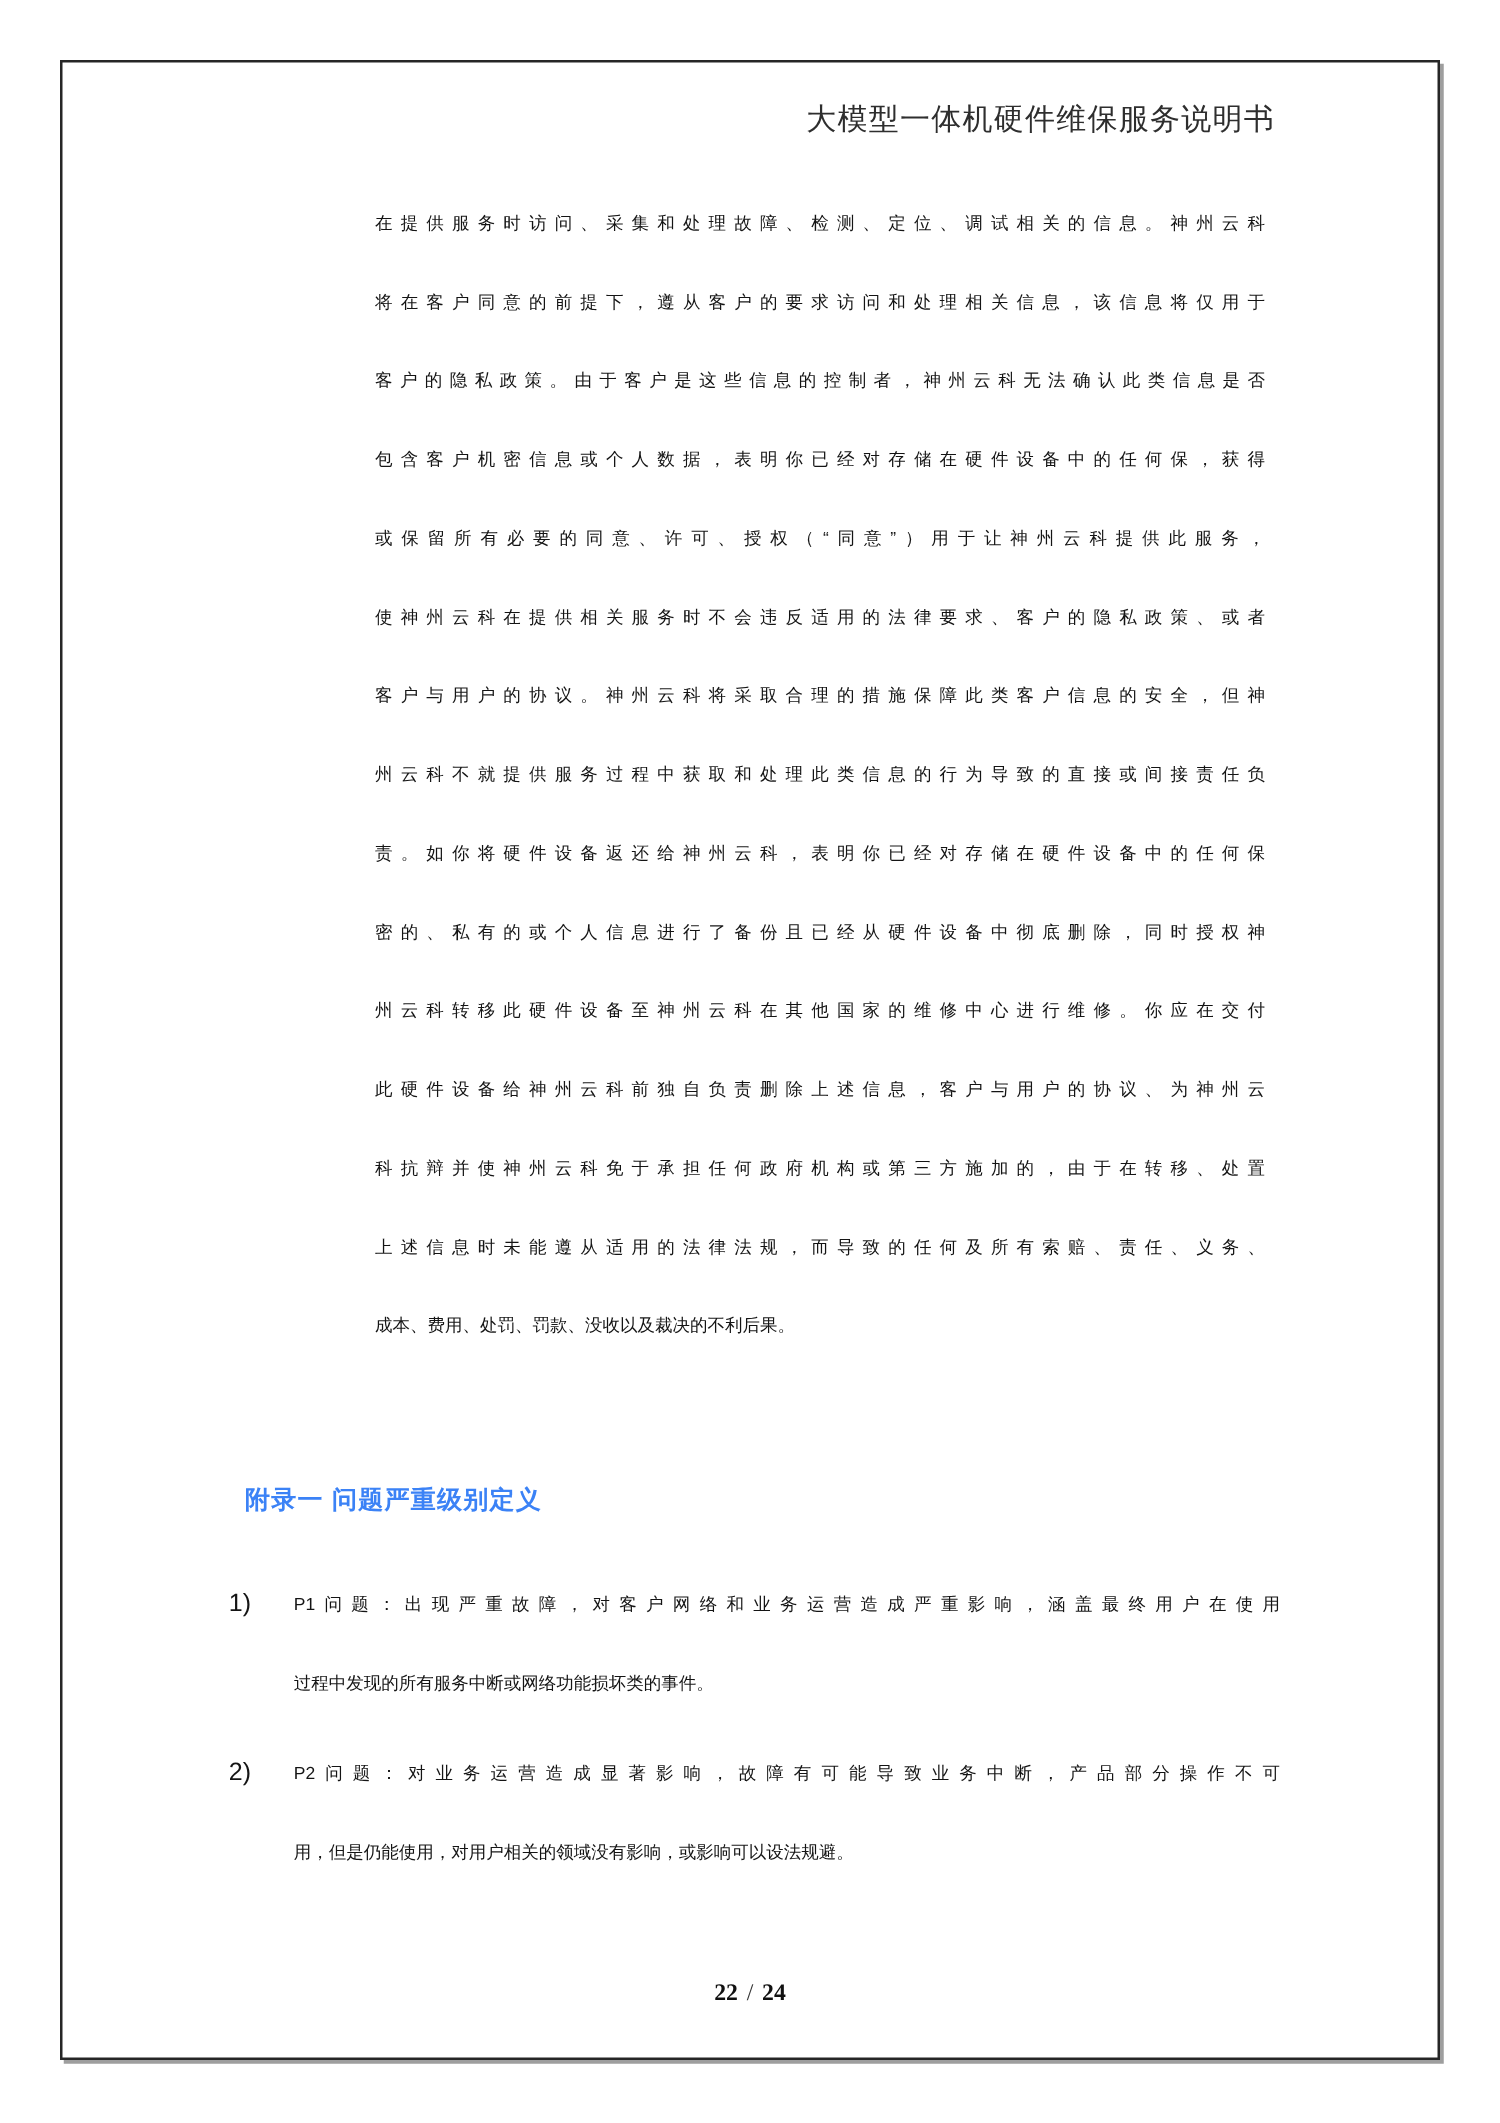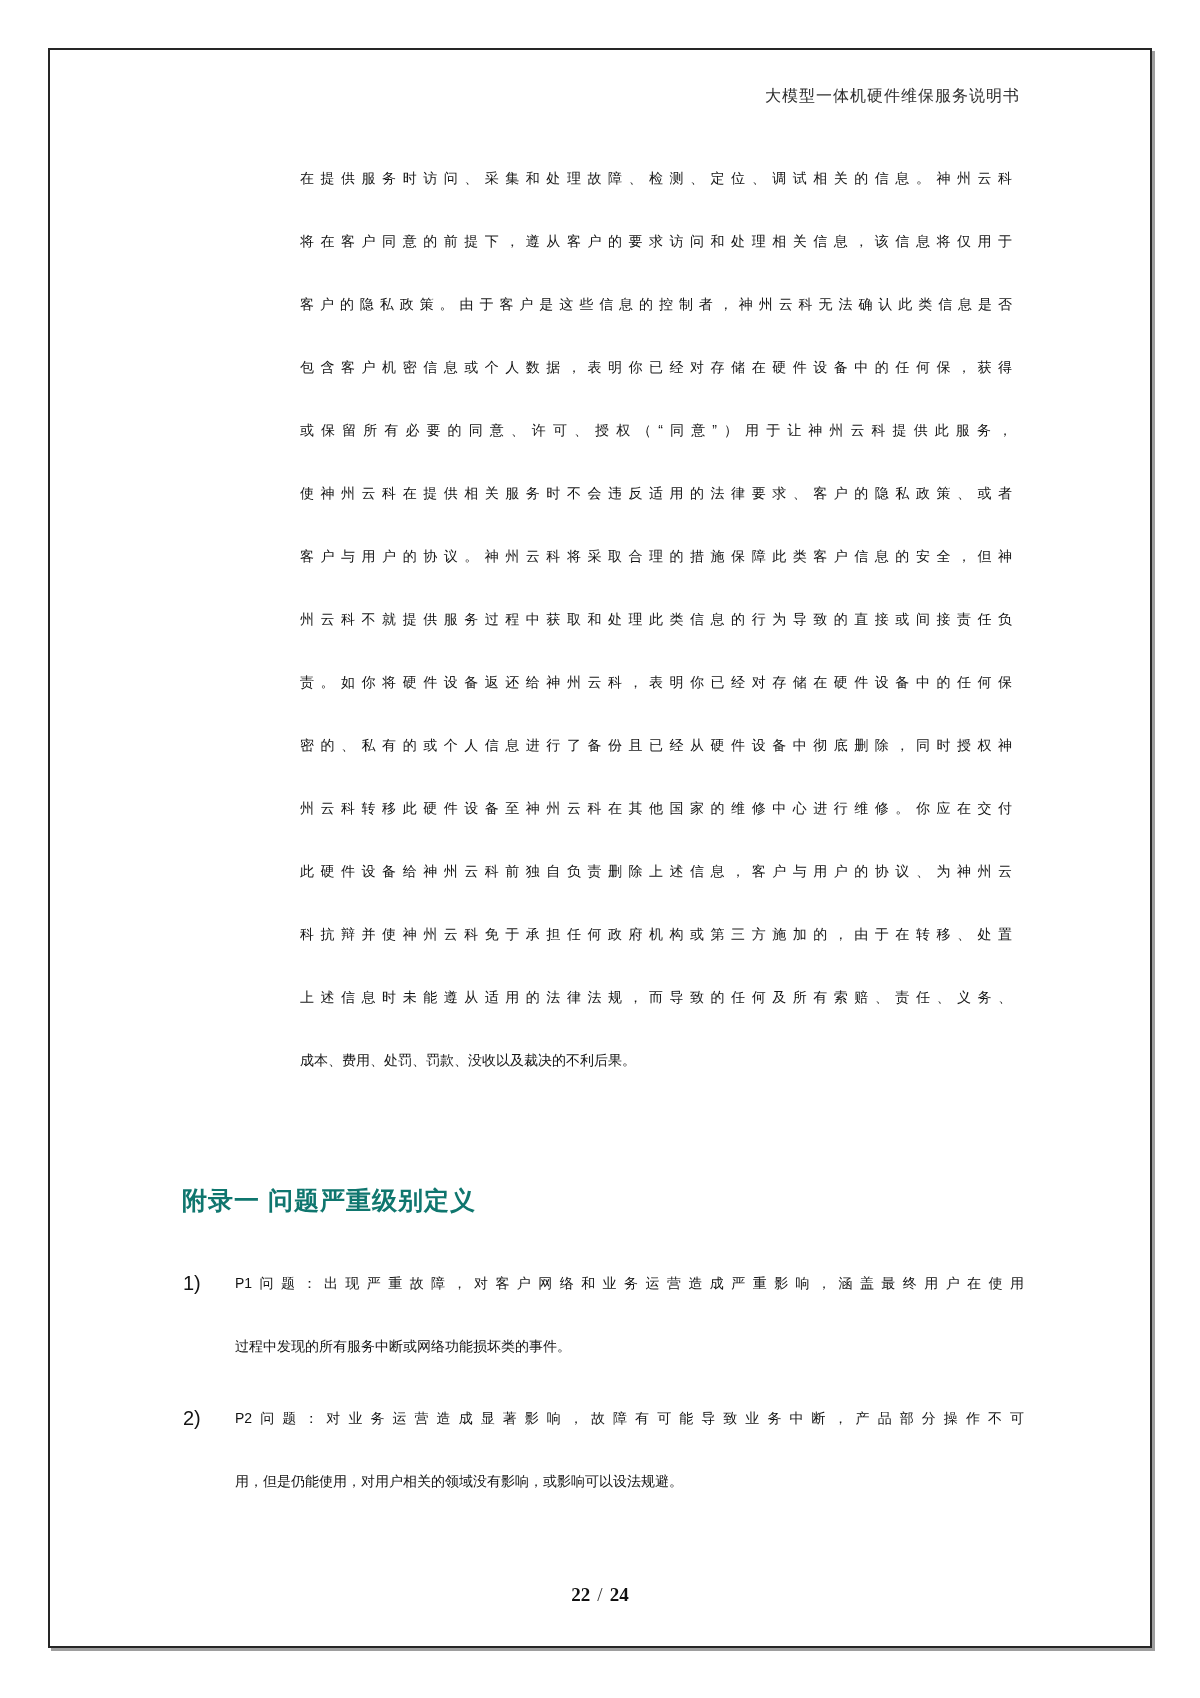--- a/index.html
+++ b/index.html
@@ -24,21 +24,21 @@
     height: 1600px;
     box-sizing: border-box;
     border: 2px solid #262626;
     box-shadow: 3px 3px 0 rgba(40, 40, 40, 0.45);
   }
   .doc-header {
     position: absolute;
     top: 84px;
     right: 180px;
     font-family: Liberation Serif, serif;
-    font-size: 16px;
+    font-size: 24px;
     line-height: 24px;
     color: #2e2e2e;
     letter-spacing: 1px;
   }
   .para {
     position: absolute;
     left: 300px;
     top: 147px;
     width: 712px;
   }
@@ -49,26 +49,26 @@
     color: #141414;
     text-align: justify;
     text-align-last: justify;
   }
   .t-line.last {
     text-align: left;
     text-align-last: left;
   }
   .appendix-heading {
     position: absolute;
-    left: 182px;
+    left: 196px;
     top: 1180px;
-    font-size: 25px;
+    font-size: 20px;
     line-height: 40px;
     font-weight: bold;
-    color: #0f766e;
+    color: #3b82f6;
     letter-spacing: 1px;
   }
   .list-item {
     position: absolute;
     left: 183px;
     width: 829px;
   }
   .list-item .marker {
     position: absolute;
     left: 0;

